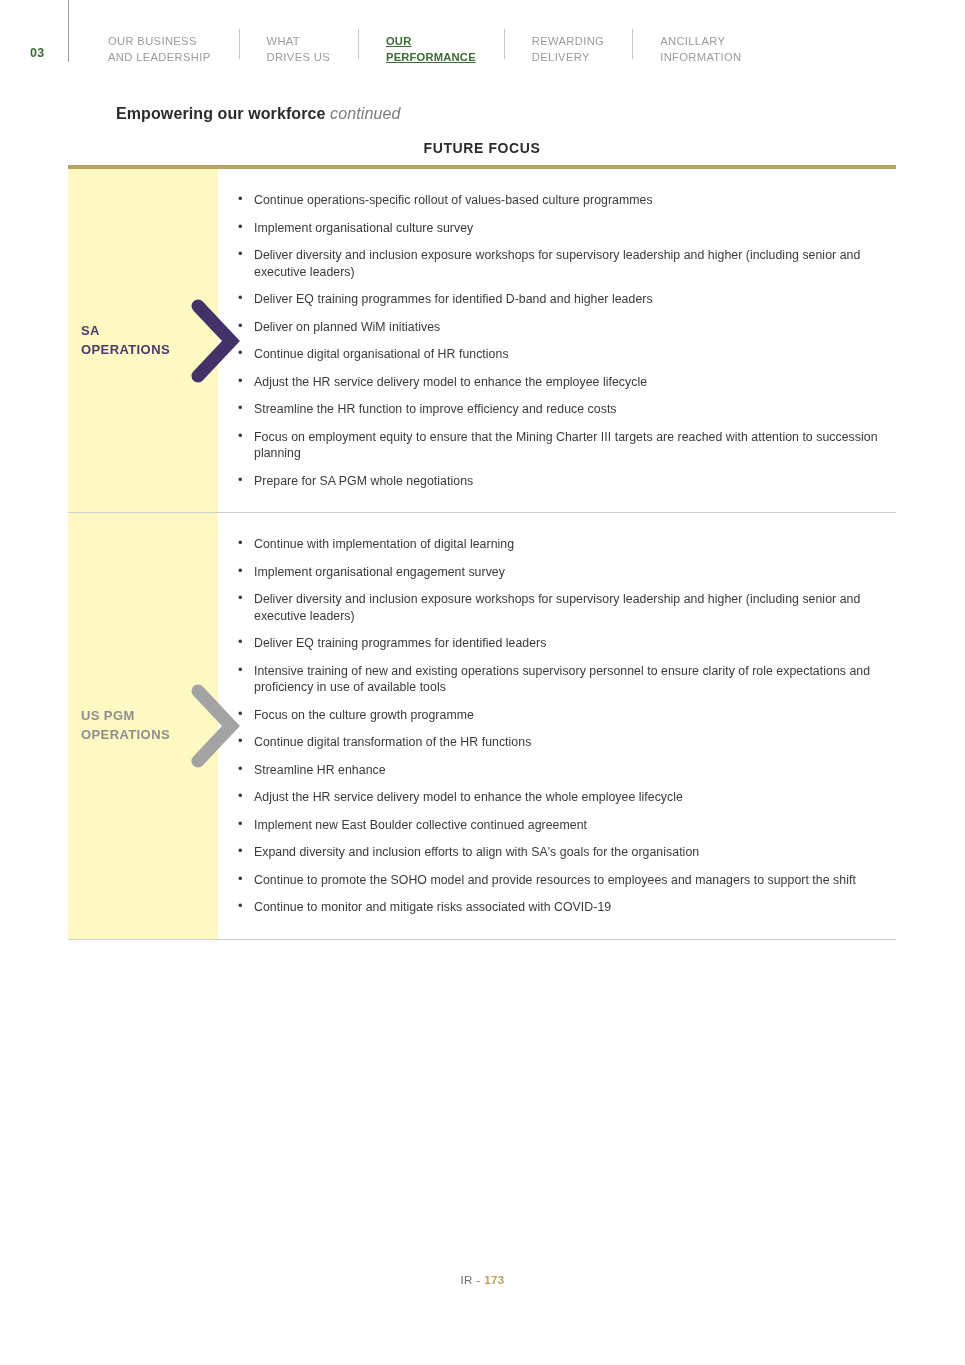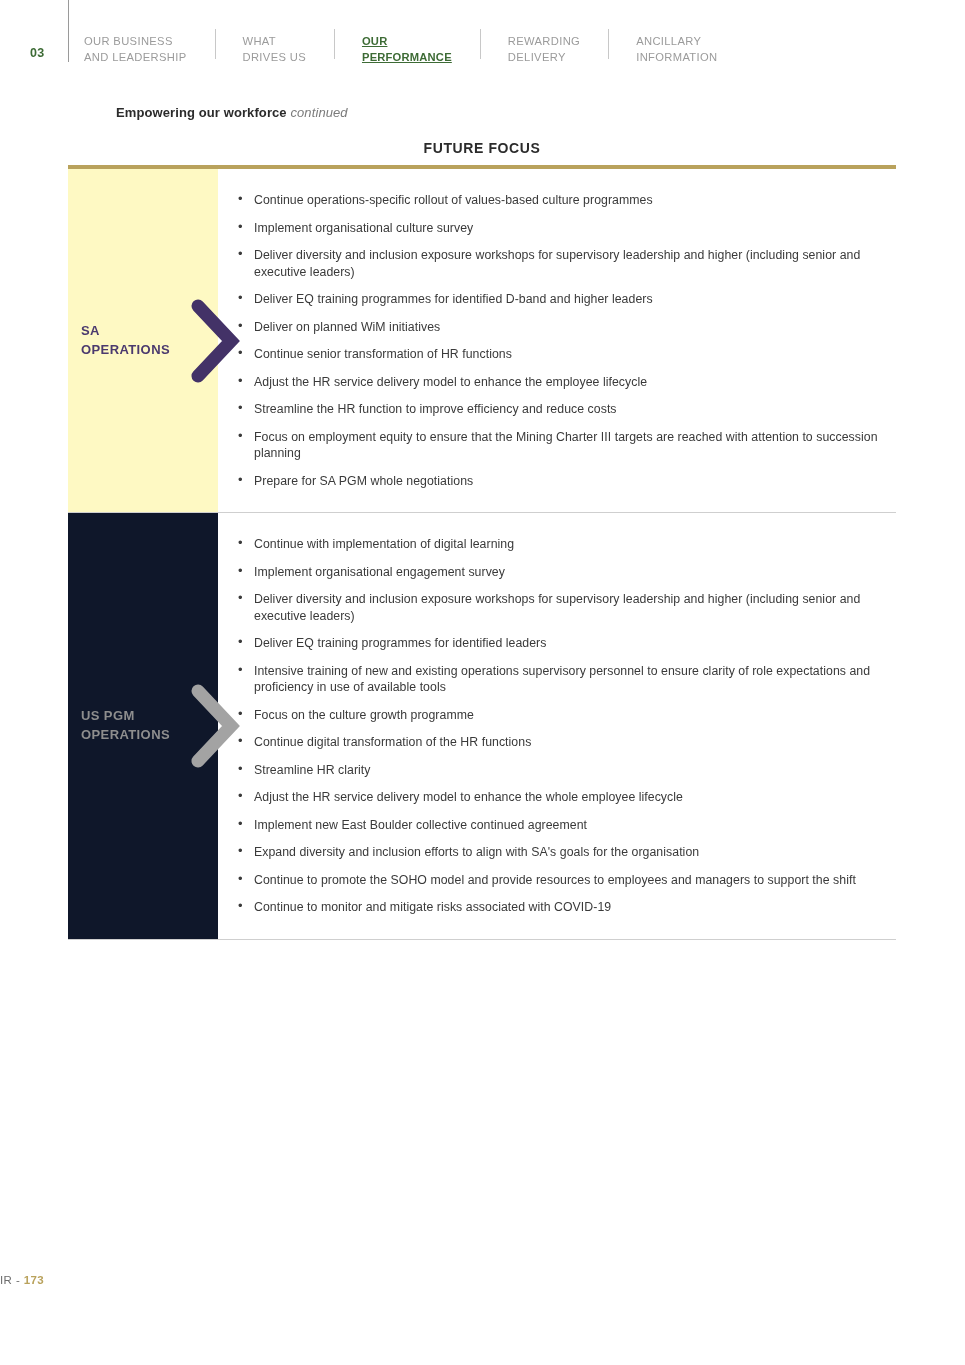--- a/index.html
+++ b/index.html
@@ -37,21 +37,21 @@
     position: absolute;
     left: 30px;
     top: 46px;
     font-size: 12.5px;
     font-weight: bold;
     color: #3d6b35;
     letter-spacing: 0.3px;
   }
   .nav-items {
     position: absolute;
-    left: 84px;
+    left: 108px;
     top: 33px;
     display: flex;
     align-items: flex-start;
   }
   .nav-item {
     position: relative;
     font-size: 11.2px;
     line-height: 16px;
     letter-spacing: 0.35px;
     color: #9b9b9b;
@@ -76,21 +76,21 @@
     font-weight: bold;
     letter-spacing: 0.2px;
     text-decoration: underline;
   }
 
   
   .sub-title {
     position: absolute;
     left: 68px;
     top: 105px;
-    font-size: 13px;
+    font-size: 16px;
     color: #2b2b2b;
     font-weight: bold;
     letter-spacing: 0.1px;
     padding-left: 48px;
   }
   .sub-title .continued {
     font-weight: normal;
     font-style: italic;
     color: #7b7b7b;
   }
@@ -174,30 +174,30 @@
     top: -1px;
     font-size: 13px;
     color: #3a3a3a;
   }
 
   
   .row-sa .row-label { background: #fef9c3; }
   .row-sa .row-label-text { color: #4b3a6e; }
 
   
-  .row-us .row-label { background: #0f172a; }
+  .row-us .row-label { background: #fef9c3; }
   .row-us .row-label-text { color: #8e8e8e; }
 
   
   .page-footer {
     position: absolute;
     left: 0;
     top: 1274px;
     width: 965px;
-    text-align: left;
+    text-align: center;
     font-size: 11.5px;
     color: #6d6d6d;
     letter-spacing: 0.4px;
   }
   .page-footer .page-num {
     color: #b9a25c;
     font-weight: bold;
   }
 </style>
 </head>
@@ -237,21 +237,21 @@
         <polyline points="11,9 44,44 11,79" fill="none" stroke="#433267" stroke-width="13" stroke-linecap="round" stroke-linejoin="miter"></polyline>
       </svg>
     </div>
     <div class="row-body">
       <ul class="bullet-list">
         <li class="bullet-item">Continue operations-specific rollout of values-based culture programmes</li>
         <li class="bullet-item">Implement organisational culture survey</li>
         <li class="bullet-item">Deliver diversity and inclusion exposure workshops for supervisory leadership and higher (including senior and executive leaders)</li>
         <li class="bullet-item">Deliver EQ training programmes for identified D-band and higher leaders</li>
         <li class="bullet-item">Deliver on planned WiM initiatives</li>
-        <li class="bullet-item">Continue senior transformation of HR functions</li>
+        <li class="bullet-item">Continue digital organisational of HR functions</li>
         <li class="bullet-item">Adjust the HR service delivery model to enhance the employee lifecycle</li>
         <li class="bullet-item">Streamline the HR function to improve efficiency and reduce costs</li>
         <li class="bullet-item">Focus on employment equity to ensure that the Mining Charter III targets are reached with attention to succession planning</li>
         <li class="bullet-item">Prepare for SA PGM whole negotiations</li>
       </ul>
     </div>
   </div>
 
   <div class="focus-row row-us">
     <div class="row-label">
@@ -263,21 +263,21 @@
     </div>
     <div class="row-body">
       <ul class="bullet-list">
         <li class="bullet-item">Continue with implementation of digital learning</li>
         <li class="bullet-item">Implement organisational engagement survey</li>
         <li class="bullet-item">Deliver diversity and inclusion exposure workshops for supervisory leadership and higher (including senior and executive leaders)</li>
         <li class="bullet-item">Deliver EQ training programmes for identified leaders</li>
         <li class="bullet-item">Intensive training of new and existing operations supervisory personnel to ensure clarity of role expectations and proficiency in use of available tools</li>
         <li class="bullet-item">Focus on the culture growth programme</li>
         <li class="bullet-item">Continue digital transformation of the HR functions</li>
-        <li class="bullet-item">Streamline HR clarity</li>
+        <li class="bullet-item">Streamline HR enhance</li>
         <li class="bullet-item">Adjust the HR service delivery model to enhance the whole employee lifecycle</li>
         <li class="bullet-item">Implement new East Boulder collective continued agreement</li>
         <li class="bullet-item">Expand diversity and inclusion efforts to align with SA's goals for the organisation</li>
         <li class="bullet-item">Continue to promote the SOHO model and provide resources to employees and managers to support the shift</li>
         <li class="bullet-item">Continue to monitor and mitigate risks associated with COVID-19</li>
       </ul>
     </div>
   </div>
 </div>
 

